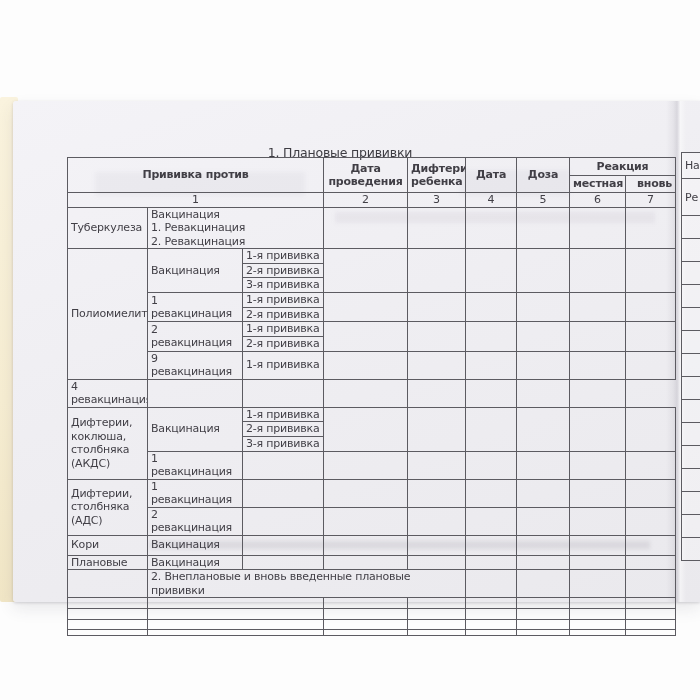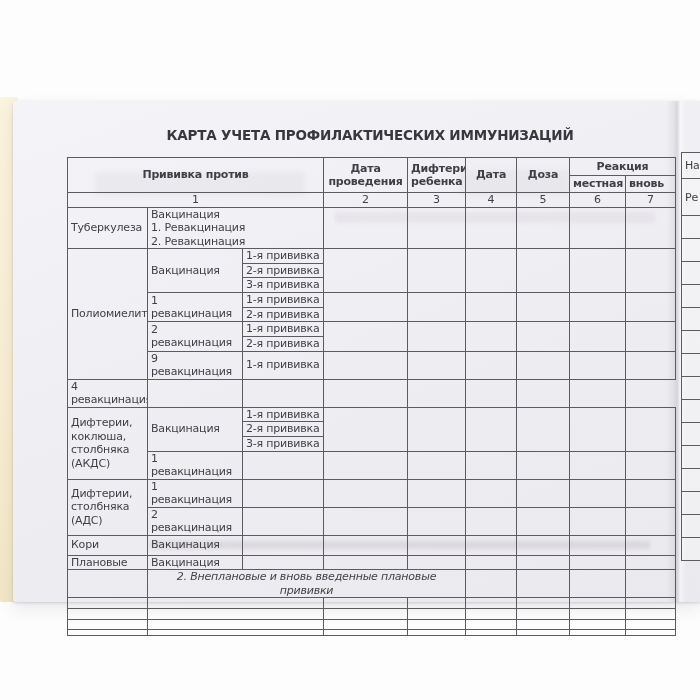--- a/index.html
+++ b/index.html
@@ -27,28 +27,28 @@
     font-size:13.5px;font-weight:bold;letter-spacing:-.2px;color:#38373d;}
   .subtitle{position:absolute;left:0;top:145px;width:680px;text-align:center;
     font-size:12.5px;color:#3e3d43;letter-spacing:-.2px;}
 
   table.main{position:absolute;left:67px;top:157px;width:608px;
     border-collapse:collapse;table-layout:fixed;}
   table.main td{border:1px solid #5c5b61;padding:0 3px;overflow:hidden;
     color:#413f46;font-size:11px;letter-spacing:-.2px;line-height:13.5px;
     vertical-align:middle;}
   td.hc{font-weight:bold;font-size:12px;text-align:center;color:#3a393f;}
-  td.hs{font-weight:bold;font-size:11.5px;text-align:left;color:#3a393f;padding:0 1px;}
+  td.hs{font-weight:bold;font-size:11.5px;text-align:right;color:#3a393f;padding:0 1px;}
   td.num{font-size:9.5px;text-align:center;line-height:10px;padding:0;}
   td.dis{font-size:10.5px;letter-spacing:-.3px;white-space:pre-line;
     padding:1px 1px 1px 4px;line-height:13.5px;}
   td.stg{padding-left:5px;white-space:pre-line;line-height:14px;}
   td.top{vertical-align:top;}
   td.sub{padding-left:6px;}
-  td.s2{text-align:center;font-size:11px;font-style:italic;}
+  td.s2{font-size:11px;}
   td.ent{padding:0;}
 
   
   table.side{position:absolute;left:681px;top:152px;width:60px;
     border-collapse:collapse;table-layout:fixed;}
   table.side td{border:1px solid #5c5b61;padding:0 0 0 3px;color:#413f46;
     font-size:11px;letter-spacing:-.2px;vertical-align:middle;background:rgba(255,255,255,.25);}
 
   
   .ghost{position:absolute;filter:blur(2px);pointer-events:none;}
@@ -63,21 +63,21 @@
 <div class="shot">
   <div class="under-sheet"></div>
   <div class="paper"></div>
   <div class="crease"></div>
 
   <div class="ghost g2"></div>
   <div class="ghost g3"></div>
   <div class="ghost g4"></div>
   <div class="ghost g1"></div>
 
-  <div class="title">КАРТА УЧЕТА ПРОФИЛАКТИЧЕСКИХ ИММУНИЗАЦИЙ</div>
+  <div class="subtitle">1. Плановые прививки</div>
 
   <table class="main">
     <colgroup>
       <col style="width:80px">
         <col style="width:95px">
         <col style="width:81px">
       <col style="width:84px">
         <col style="width:58px">
         <col style="width:51px">
       <col style="width:53px">

